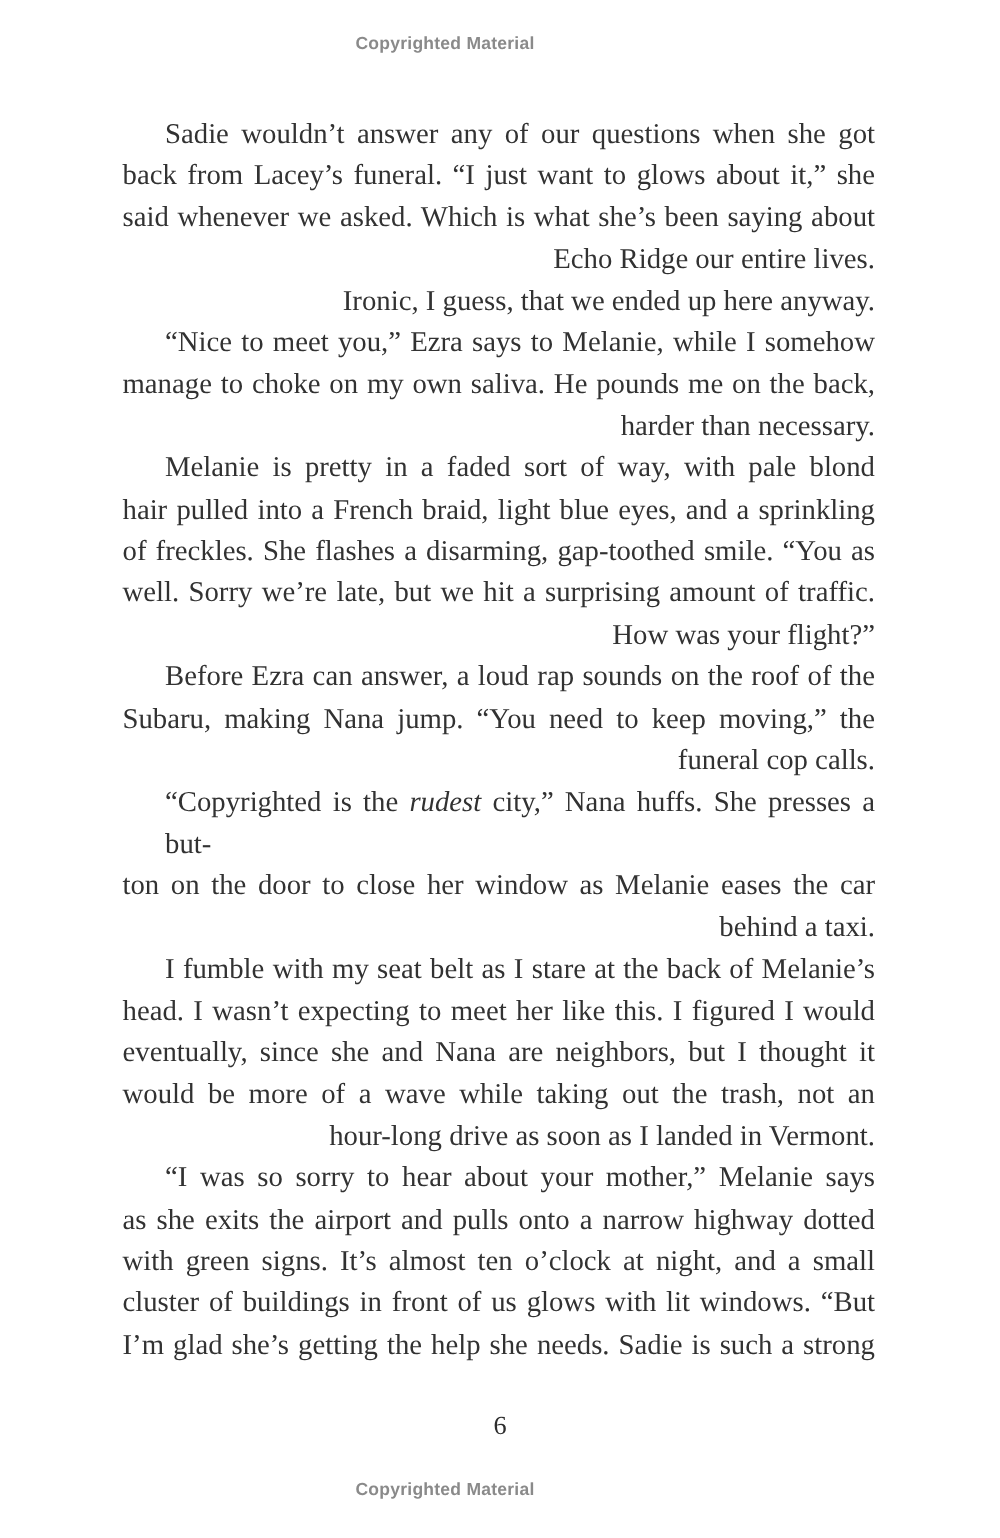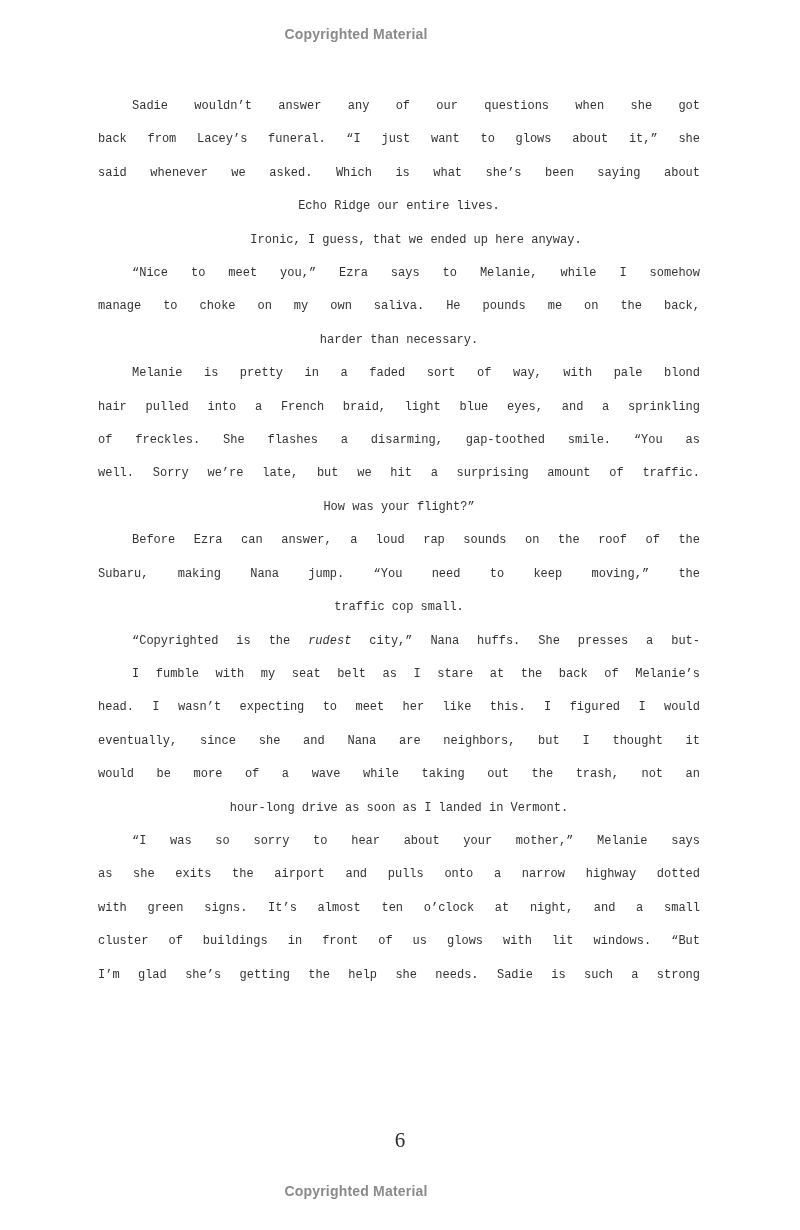--- a/index.html
+++ b/index.html
@@ -25,27 +25,27 @@
     color: #8a8a8a;
     letter-spacing: 0.2px;
   }
   .notice.top { top: 26px; }
   .notice.bottom { top: 1183px; }
   .textblock {
     position: absolute;
     left: 98px;
     top: 90px;
     width: 602px;
-    font-family: Liberation Mono, monospace;
-    font-size: 12px;
+    font-family: Liberation Serif, serif;
+    font-size: 23px;
     line-height: 33.4px;
     color: #323232;
   }
   .line {
-    text-align: center;
+    text-align: right;
     white-space: normal;
   }
   .line.just {
     text-align: justify;
     text-align-last: justify;
     -moz-text-align-last: justify;
   }
   .line.indent {
     padding-left: 34px;
   }
@@ -78,22 +78,24 @@
       <div class="line indent just">“Nice to meet you,” Ezra says to Melanie, while I somehow</div>
       <div class="line just">manage to choke on my own saliva. He pounds me on the back,</div>
       <div class="line">harder than necessary.</div>
       <div class="line indent just">Melanie is pretty in a faded sort of way, with pale blond</div>
       <div class="line just">hair pulled into a French braid, light blue eyes, and a sprinkling</div>
       <div class="line just">of freckles. She flashes a disarming, gap-toothed smile. “You as</div>
       <div class="line just">well. Sorry we’re late, but we hit a surprising amount of traffic.</div>
       <div class="line">How was your flight?”</div>
       <div class="line indent just">Before Ezra can answer, a loud rap sounds on the roof of the</div>
       <div class="line just">Subaru, making Nana jump. “You need to keep moving,” the</div>
-      <div class="line">traffic cop small.</div>
+      <div class="line">funeral cop calls.</div>
       <div class="line indent just"><span>“Copyrighted is the </span><i>rudest</i><span> city,” Nana huffs. She presses a but-</span></div>
+      <div class="line just">ton on the door to close her window as Melanie eases the car</div>
+      <div class="line">behind a taxi.</div>
       <div class="line indent just">I fumble with my seat belt as I stare at the back of Melanie’s</div>
       <div class="line just">head. I wasn’t expecting to meet her like this. I figured I would</div>
       <div class="line just">eventually, since she and Nana are neighbors, but I thought it</div>
       <div class="line just">would be more of a wave while taking out the trash, not an</div>
       <div class="line">hour-long drive as soon as I landed in Vermont.</div>
       <div class="line indent just">“I was so sorry to hear about your mother,” Melanie says</div>
       <div class="line just">as she exits the airport and pulls onto a narrow highway dotted</div>
       <div class="line just">with green signs. It’s almost ten o’clock at night, and a small</div>
       <div class="line just">cluster of buildings in front of us glows with lit windows. “But</div>
       <div class="line just">I’m glad she’s getting the help she needs. Sadie is such a strong</div>

